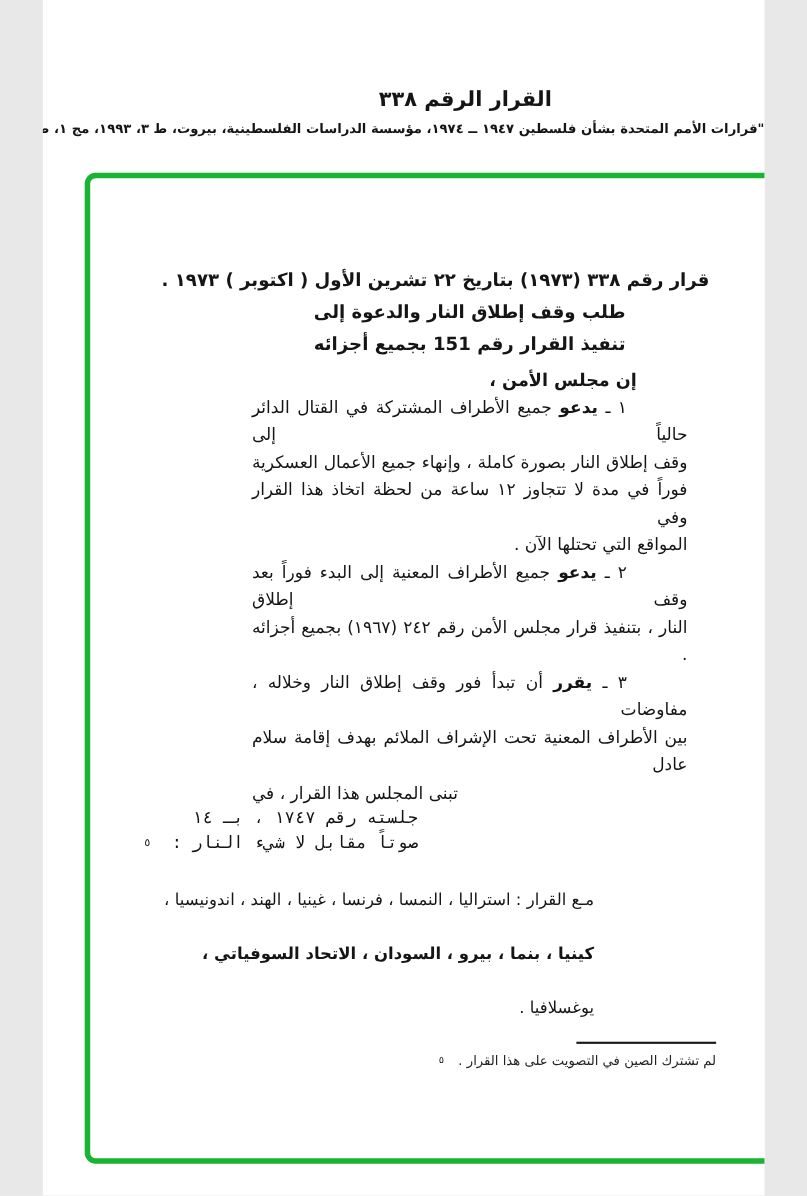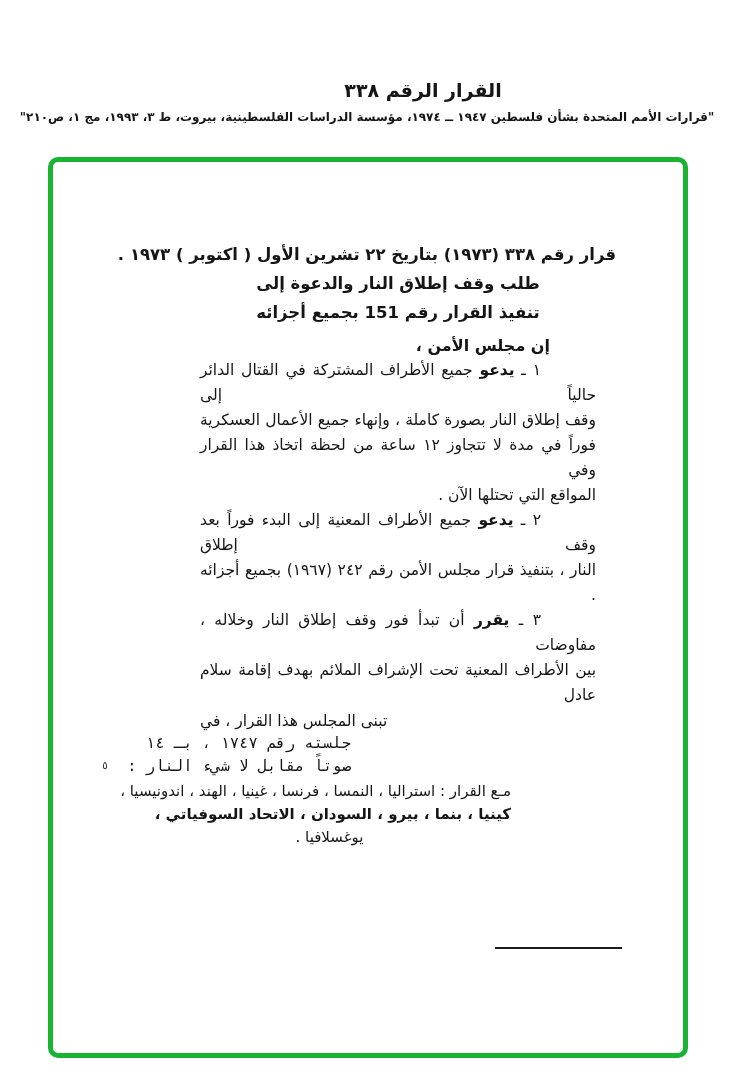--- a/index.html
+++ b/index.html
@@ -1,34 +1,34 @@
 <!DOCTYPE html>
 <html lang="ar"><head>
 <meta charset="utf-8">
 <style>
   html,body{margin:0;padding:0;background:#e8e8e8;}
   .page{
-    width:734px;height:1087px;background:#ffffff;position:relative;
+    width:656px;height:1087px;background:#ffffff;position:relative;
     margin:0 auto;overflow:hidden;
     font-family:"DejaVu Sans",sans-serif;color:#151515;
   }
   
   .hdr-title{
     margin-top:78px;text-align:center;padding-left:112px;
     font-size:19px;font-weight:bold;line-height:24px;direction:rtl;
     white-space:nowrap;
   }
   .hdr-source{
     margin-top:7px;text-align:center;
     font-size:12px;font-weight:bold;line-height:16px;direction:rtl;
     white-space:nowrap;letter-spacing:0px;
   }
   
   .green-box{
-    position:absolute;left:48px;top:157px;width:630px;height:891px;
+    position:absolute;left:38px;top:157px;width:630px;height:891px;
     border:5px solid #18b432;border-radius:10px;background:#ffffff;
   }
   .doc-content{
     padding:78px 87px 0 0;direction:rtl;
   }
   .doc-col{width:396px;}
   
   .ln{direction:rtl;font-size:15.5px;line-height:25px;text-align:right;}
   .ln .b{font-weight:bold;}
   .h{font-weight:bold;font-size:16.5px;line-height:29px;text-align:center;white-space:nowrap;margin:0 -20px;}
@@ -37,21 +37,21 @@
   .ind{text-indent:55px;}
   .r{text-align:right;}
   .c{text-align:center;}
   .sb{line-height:23px;}
   .gap2{margin-top:2px;}
   .ad1{margin-left:180px;white-space:nowrap;text-align:left;}
   .ad2{margin-left:245px;white-space:nowrap;text-align:right;}
   
   .ad1{margin-left:0;margin-right:180px;}
   .ad2{margin-left:0;margin-right:245px;font-family:Liberation Mono, monospace;}
-  .vt{margin-right:85px;margin-left:-52px;font-size:15px;white-space:nowrap;text-align:center;}
+  .vt{margin-right:85px;margin-left:-52px;font-size:15px;white-space:nowrap;text-align:right;margin-top:26px;}
   .vt2{margin-left:-32px;margin-right:85px;font-weight:bold;}
   .marker{font-size:10px;display:inline-block;transform:translateY(-2px);margin-right:10px;}
   
   .footnote{
     position:absolute;top:785px;right:61px;direction:rtl;text-align:right;
   }
   .footnote-rule{width:127px;height:0;border-top:2px solid #1c1c1c;margin-bottom:7px;}
   .footnote-line{font-size:12px;line-height:16px;white-space:nowrap;color:#222;}
   .footnote-line .marker{margin-right:13px;font-size:9px;}
 </style>
@@ -83,16 +83,19 @@
           <div class="ln sb ad2"><span>جلسته رقم ١٧٤٧ ، بـ ١٤</span></div>
           <div class="ln sb ad2"><span>صوتاً مقابل لا شيء النار : </span><span class="marker">٥</span></div>
           <div class="ln sb vt"><span>مـع القرار :  استراليا ، النمسا ، فرنسا ، غينيا ، الهند ، اندونيسيا ،</span></div>
           <div class="ln sb vt vt2"><span>كينيا ، بنما ، بيرو ، السودان ، الاتحاد السوفياتي ،</span></div>
           <div class="ln sb vt c"><span>يوغسلافيا .</span></div>
         </div>
     </div>
 
     <div class="footnote">
       <div class="footnote-rule"></div>
+      <div class="footnote-line">
+        <span>لم تشترك الصين في التصويت على هذا القرار .</span><span class="marker">٥</span>
+      </div>
     </div>
   </div>
 
 </div>
 
 </body></html>

